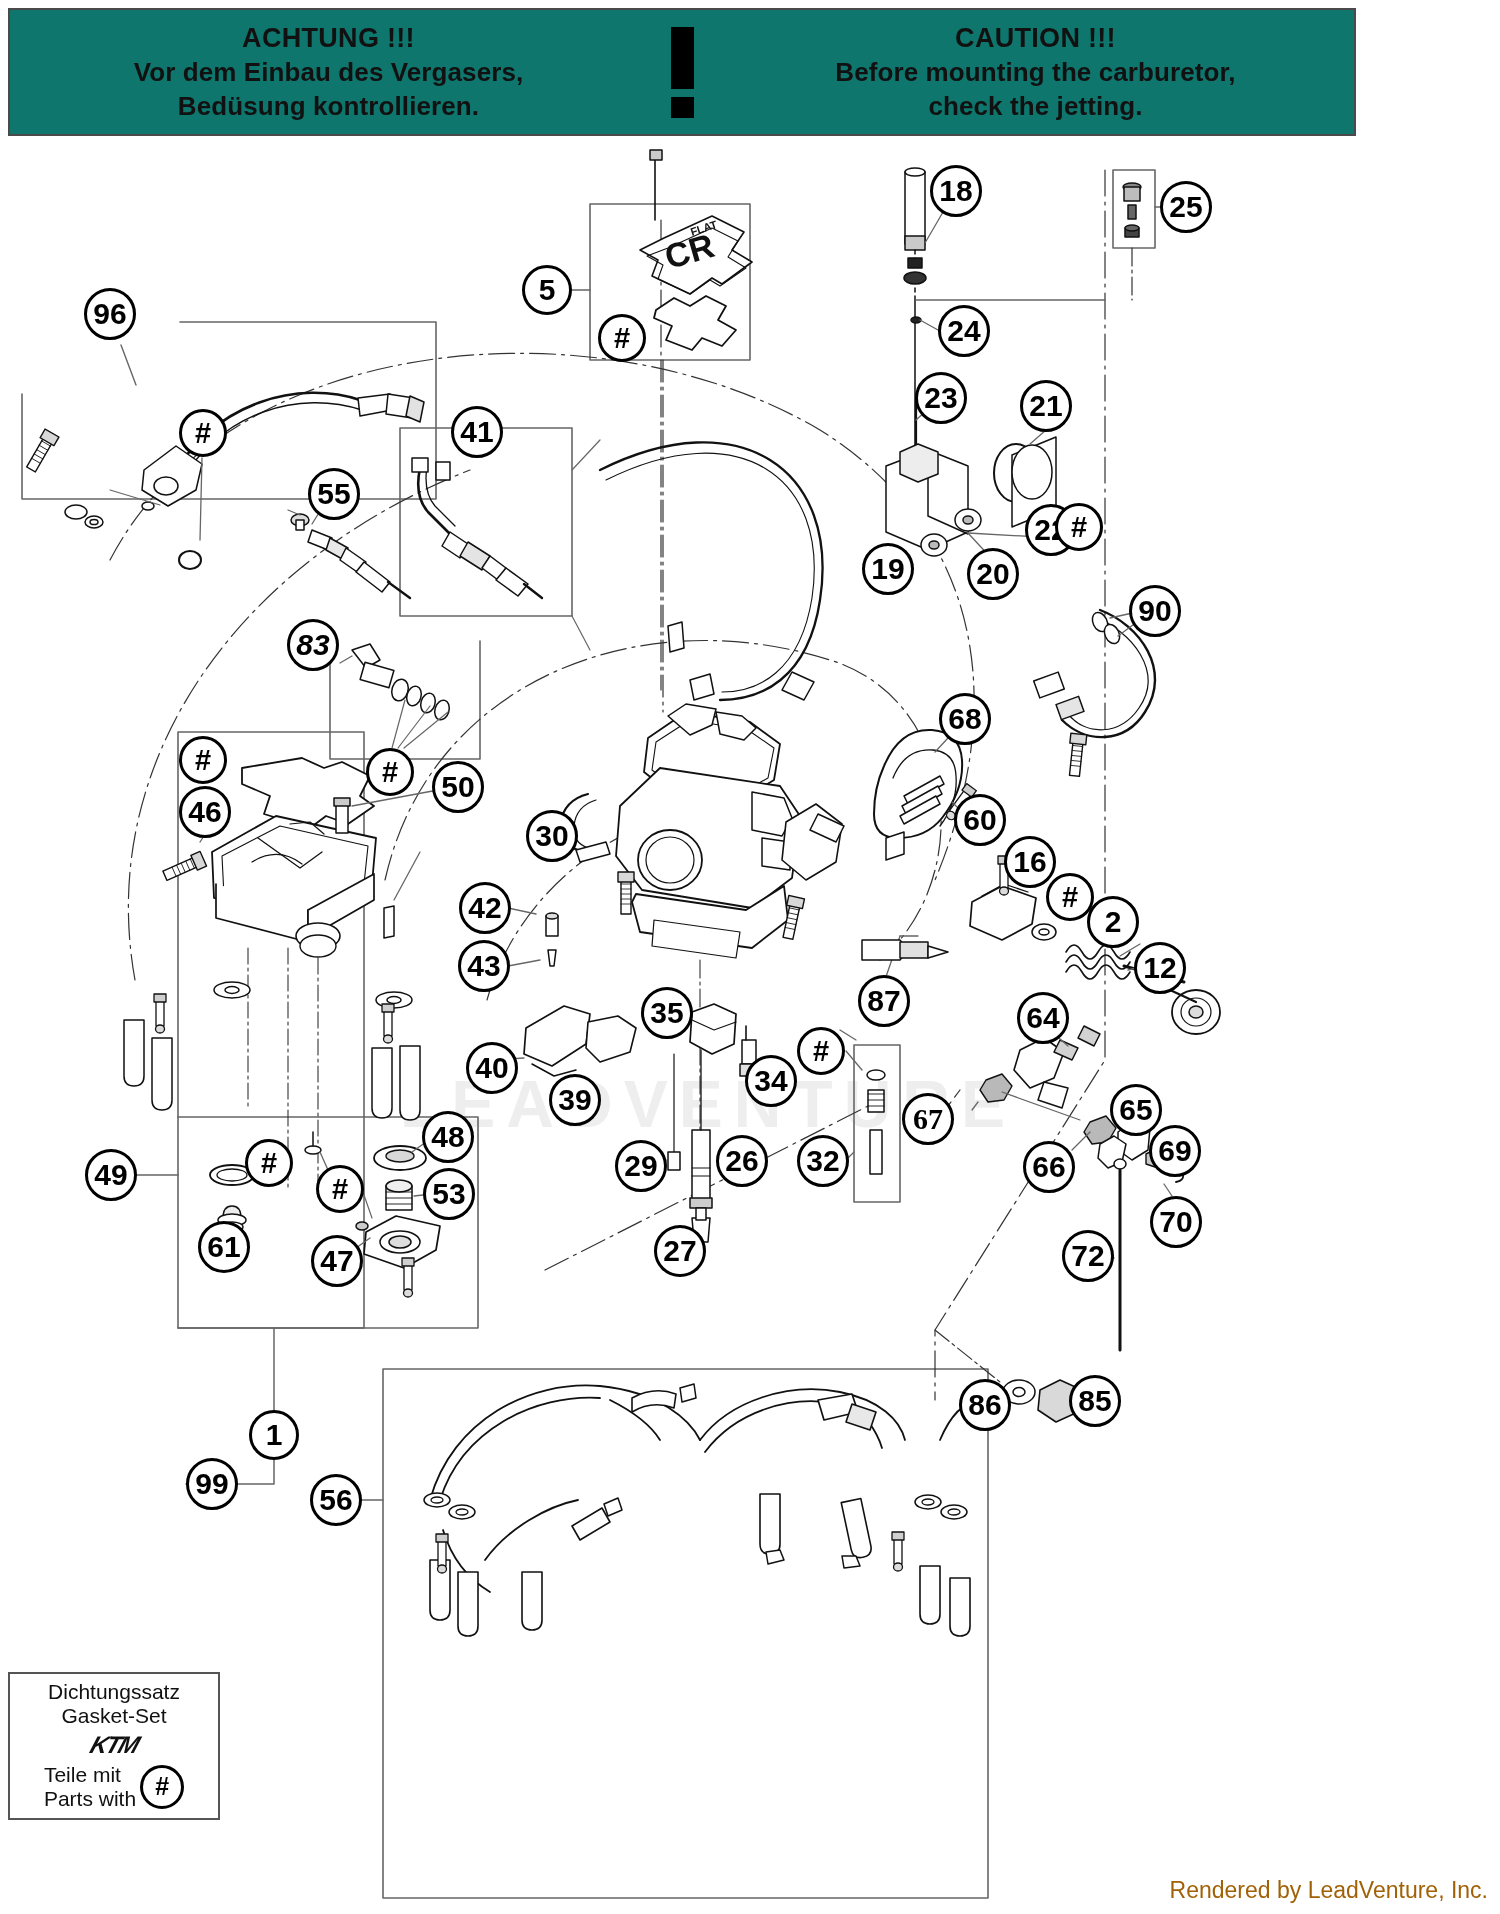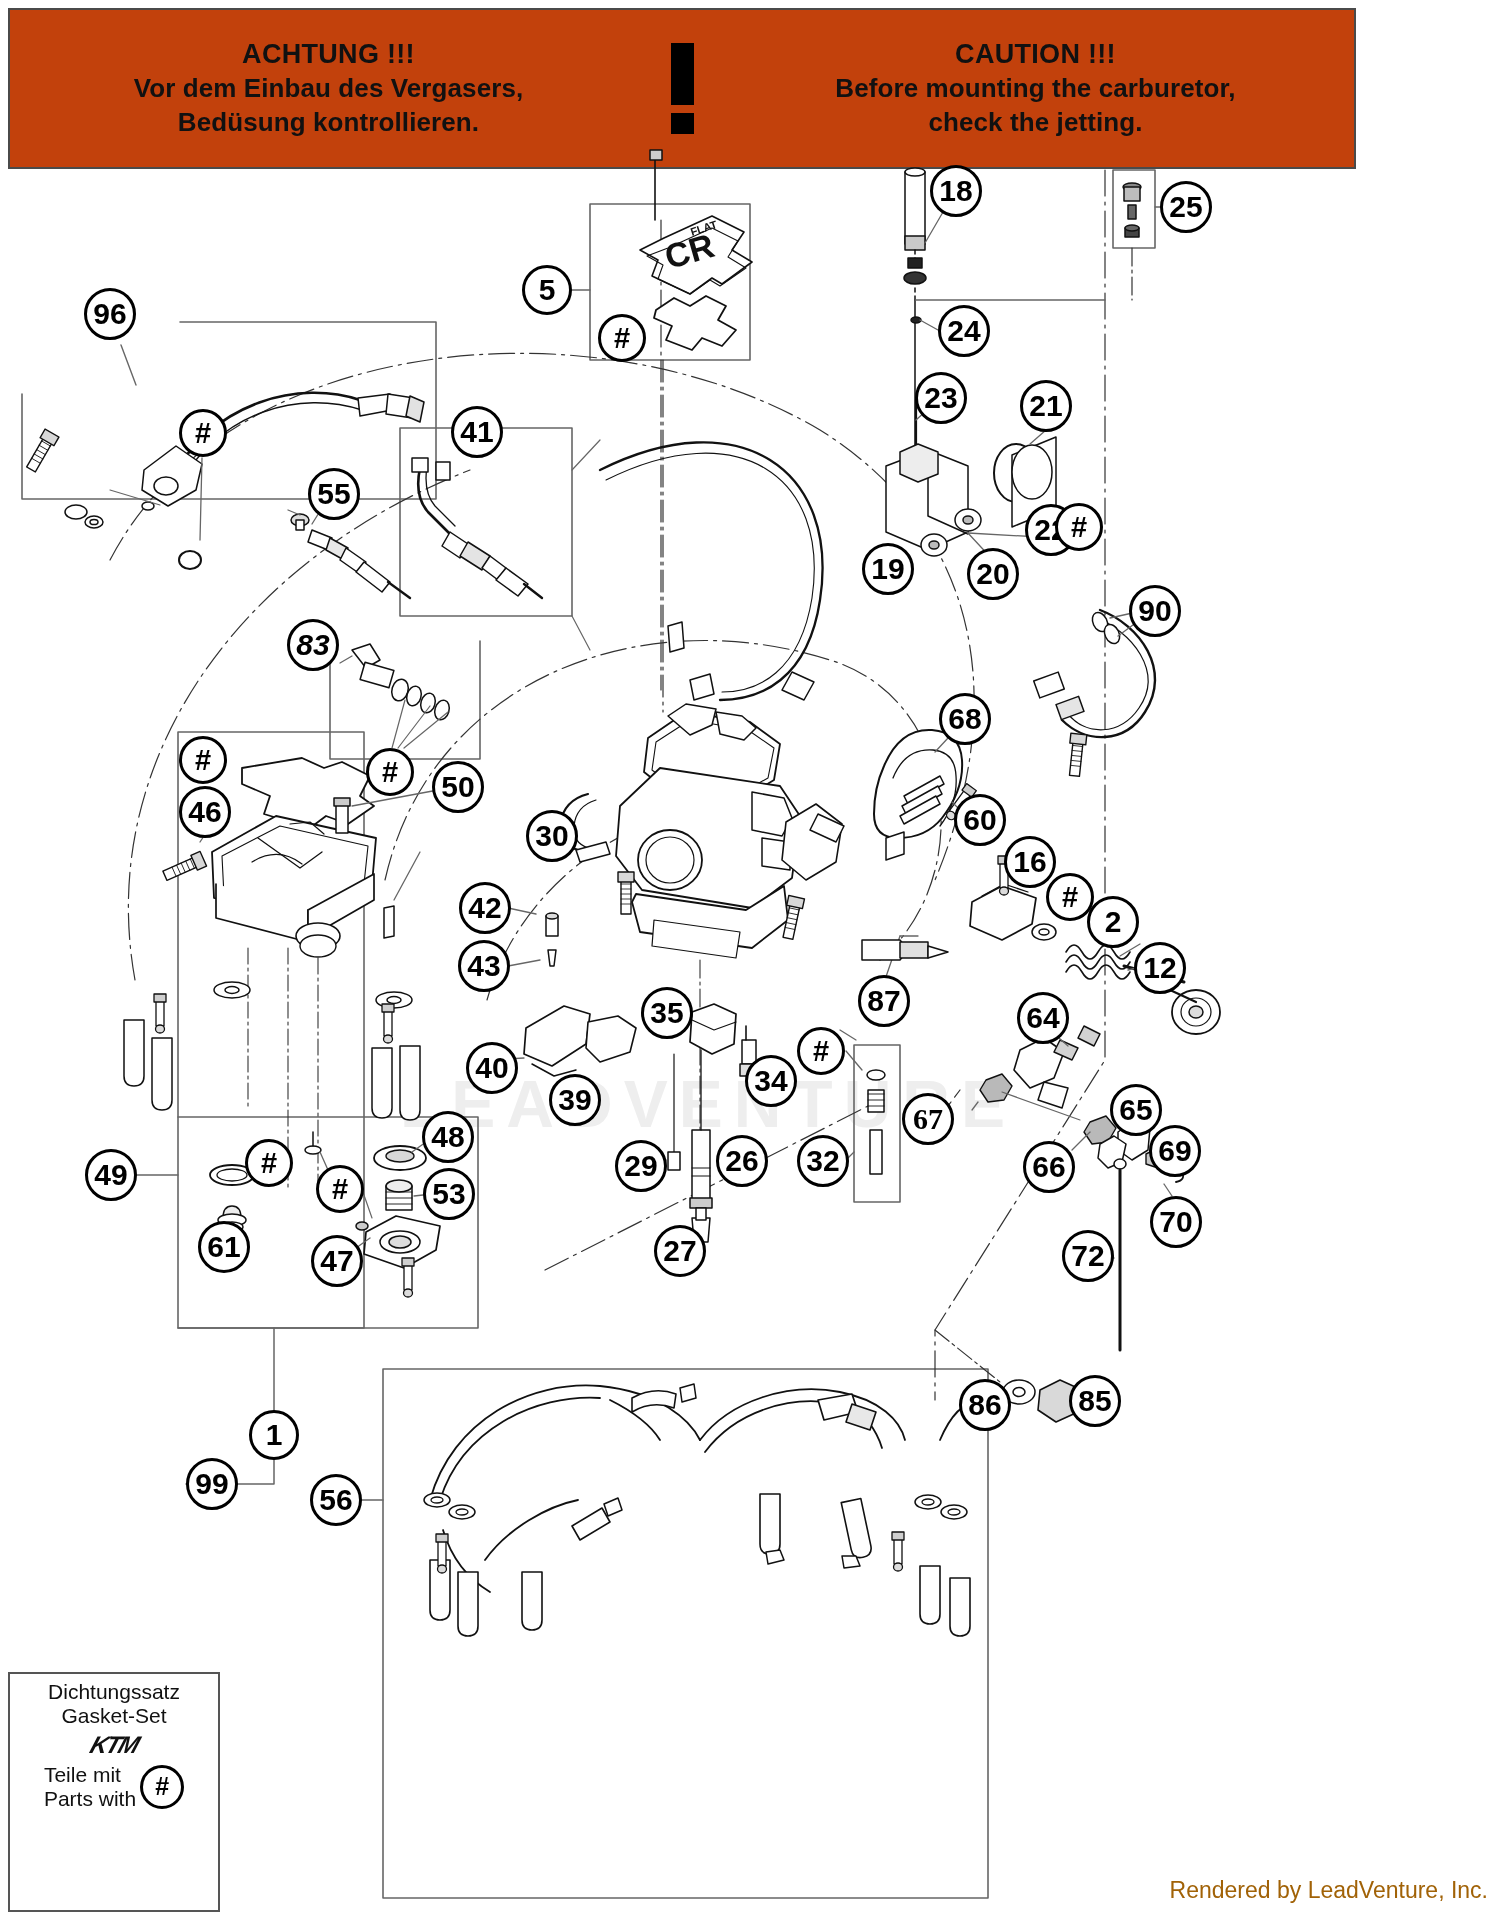--- a/index.html
+++ b/index.html
@@ -6,22 +6,22 @@
   html,body{margin:0;padding:0;background:#ffffff;}
   body{
     font-family:"Liberation Sans", sans-serif;
     width:1500px;height:1914px;position:relative;overflow:hidden;
     -webkit-font-smoothing:antialiased;
   }
   #sheet{position:absolute;left:0;top:0;width:1500px;height:1914px;}
 
   
   .warning-banner{
-    position:absolute;left:8px;top:8px;width:1348px;height:161px;
-    background:#c2410c;border:2px solid #4a4a4a;
+    position:absolute;left:8px;top:8px;width:1348px;height:128px;
+    background:#0f766e;border:2px solid #4a4a4a;
     box-sizing:border-box;
     display:flex;align-items:center;justify-content:space-between;
   }
   .warn-col{flex:1;text-align:center;line-height:1.30;}
   .warn-title{font-size:27px;font-weight:bold;color:#111;letter-spacing:.3px;}
   .warn-line{font-size:26px;font-weight:bold;color:#111;letter-spacing:.1px;}
   .bang{
     width:70px;display:flex;flex-direction:column;align-items:center;
     justify-content:center;gap:8px;
   }
@@ -38,21 +38,21 @@
     display:flex;align-items:center;justify-content:center;
     font-weight:bold;color:#000;box-sizing:border-box;
     font-family:"Liberation Sans", sans-serif;
   }
   .bub.b2{width:52px;height:52px;font-size:30px;margin-left:-26px;margin-top:-26px;}
   .bub.b1{width:50px;height:50px;font-size:30px;margin-left:-25px;margin-top:-25px;}
   .bub.hash{width:48px;height:48px;font-size:29px;margin-left:-24px;margin-top:-24px;}
 
   
   .gasket-box{
-    position:absolute;left:8px;top:1672px;width:212px;height:240px;
+    position:absolute;left:8px;top:1672px;width:212px;height:148px;
     border:2px solid #555;background:#fff;box-sizing:border-box;
     text-align:center;padding-top:6px;
   }
   .gasket-box .gl{font-size:21px;color:#111;line-height:1.14;}
   .ktm-logo{
     font-size:24px;font-style:italic;font-weight:bold;letter-spacing:-2px;
     color:#111;transform:skewX(-18deg);display:inline-block;margin:3px 0 2px 0;
     text-shadow:1px 1px 0 #fff;
   }
   .gasket-bottom{display:flex;align-items:center;justify-content:center;gap:4px;margin-top:2px;}

